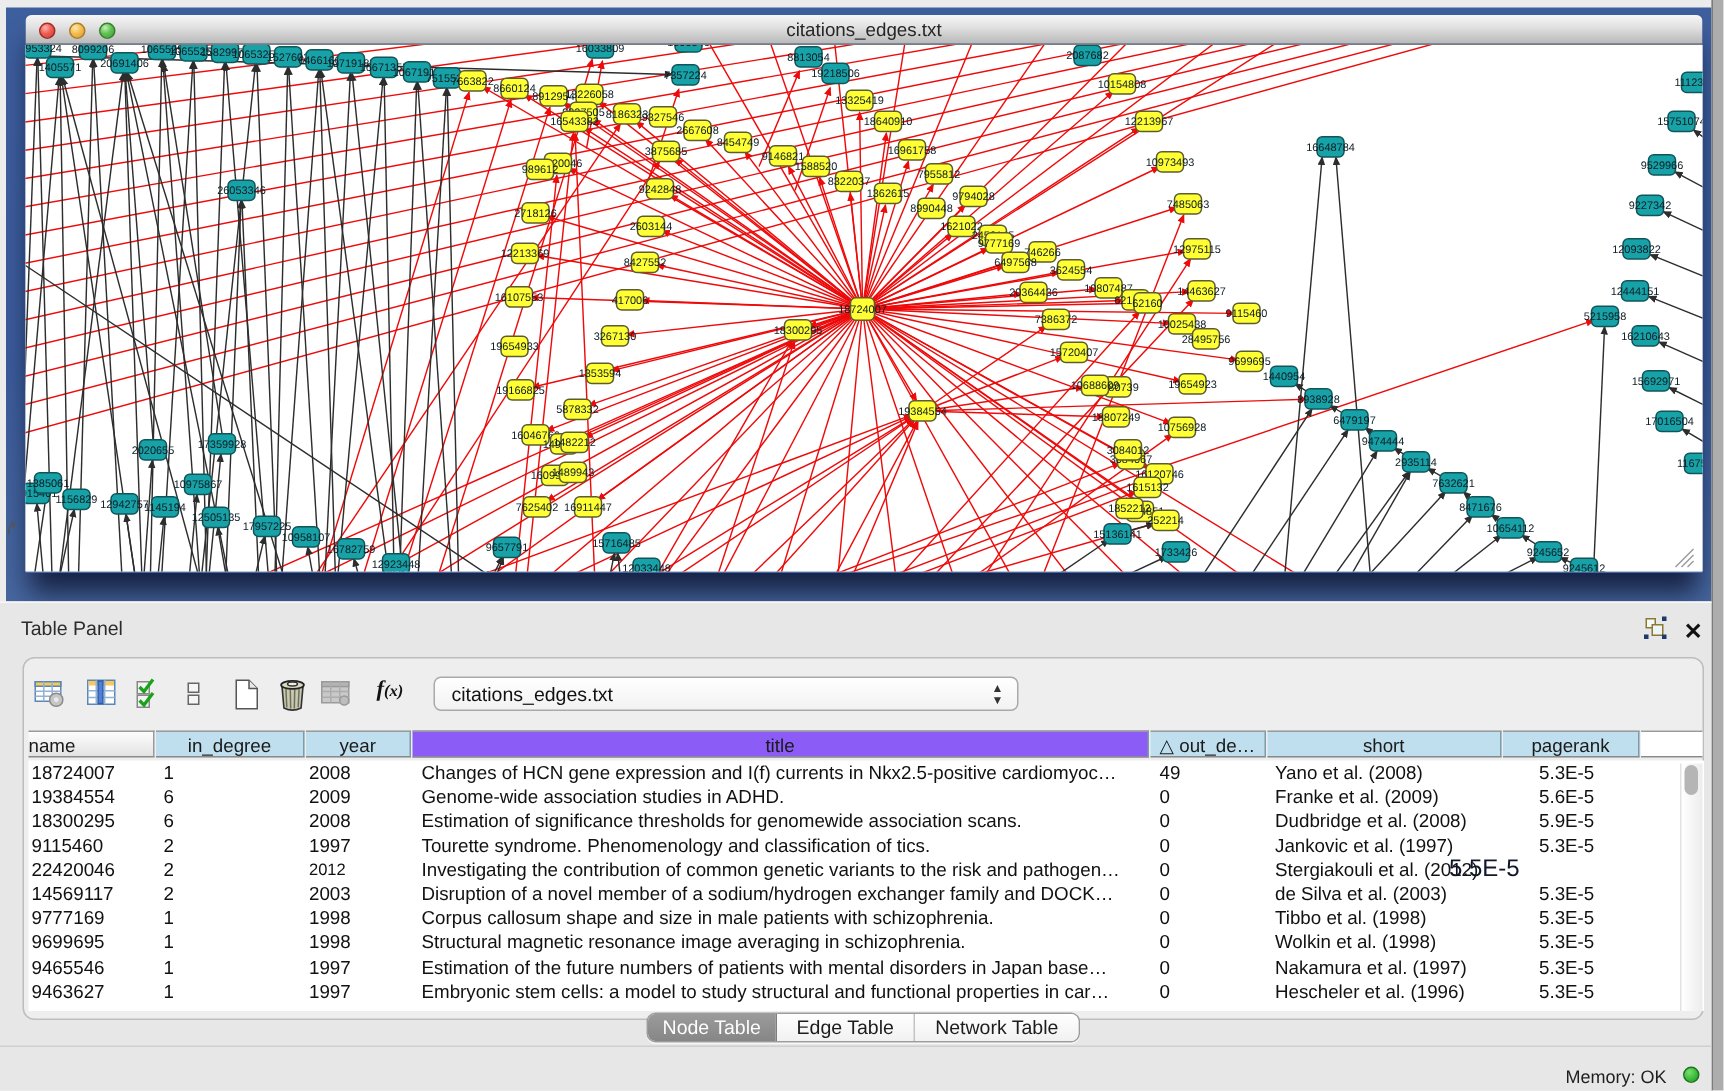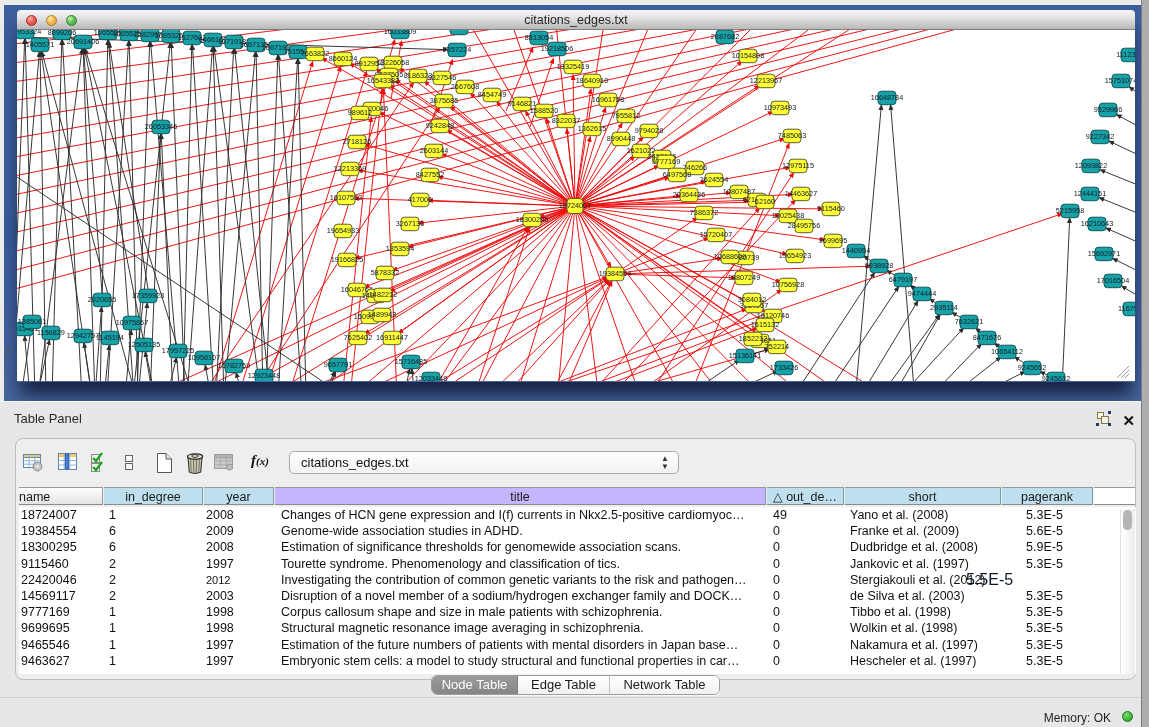--- a/index.html
+++ b/index.html
@@ -636,21 +636,21 @@
             <rect x="1.5" y="3.5" width="18" height="14" fill="#c9c9c9" stroke="#9a9a9a"></rect>
             <rect x="1.5" y="3.5" width="18" height="3.2" fill="#b4b4b4" stroke="#9a9a9a"></rect>
             <path d="M7.5 3.5V17.5 M13.5 3.5V17.5 M1.5 10H19.5 M1.5 13.8H19.5" stroke="#adadad"></path>
             <circle cx="16.5" cy="16" r="3" fill="#bdbdbd" stroke="#999"></circle>
           </svg></div>
 <div style="position:absolute;left:235px;top:13px;font-family:'Liberation Serif',serif;font-style:italic;font-weight:bold;font-size:15px;color:#111"><i>f</i><span style="font-size:11px">(x)</span></div>
       <div class="dropdown">citations_edges.txt<span class="dd-arrows">▲<br>▼</span></div>
 <div style="position:absolute;left:3px;top:48px;width:84px;height:18px;background:linear-gradient(#fdfdfd,#e3e3e3);border-top:1px solid #9a9a9a;border-bottom:1px solid #8a8a8a;border-right:1px solid #9a9a9a;font-size:12.5px;color:#1a1a1a;text-align:left;line-height:19px;overflow:hidden;white-space:nowrap">name</div>
 <div style="position:absolute;left:88px;top:48px;width:99px;height:18px;background:#bfdfee;border-top:1px solid #9a9a9a;border-bottom:1px solid #8a8a8a;border-right:1px solid #7f9aa8;font-size:12.5px;color:#1a1a1a;text-align:center;line-height:19px;overflow:hidden;white-space:nowrap">in_degree</div>
 <div style="position:absolute;left:188px;top:48px;width:70px;height:18px;background:#bfdfee;border-top:1px solid #9a9a9a;border-bottom:1px solid #8a8a8a;border-right:1px solid #7f9aa8;font-size:12.5px;color:#1a1a1a;text-align:center;line-height:19px;overflow:hidden;white-space:nowrap">year</div>
-<div style="position:absolute;left:259px;top:48px;width:491px;height:18px;background:#c4b5fd;border-top:1px solid #9a9a9a;border-bottom:1px solid #8a8a8a;border-right:1px solid #7f9aa8;font-size:12.5px;color:#1a1a1a;text-align:center;line-height:19px;overflow:hidden;white-space:nowrap">title</div>
+<div style="position:absolute;left:259px;top:48px;width:491px;height:18px;background:#8b5cf6;border-top:1px solid #9a9a9a;border-bottom:1px solid #8a8a8a;border-right:1px solid #7f9aa8;font-size:12.5px;color:#1a1a1a;text-align:center;line-height:19px;overflow:hidden;white-space:nowrap">title</div>
 <div style="position:absolute;left:751px;top:48px;width:77px;height:18px;background:#bfdfee;border-top:1px solid #9a9a9a;border-bottom:1px solid #8a8a8a;border-right:1px solid #7f9aa8;font-size:12.5px;color:#1a1a1a;text-align:center;line-height:19px;overflow:hidden;white-space:nowrap">△ out_de…</div>
 <div style="position:absolute;left:829px;top:48px;width:156px;height:18px;background:#bfdfee;border-top:1px solid #9a9a9a;border-bottom:1px solid #8a8a8a;border-right:1px solid #7f9aa8;font-size:12.5px;color:#1a1a1a;text-align:center;line-height:19px;overflow:hidden;white-space:nowrap">short</div>
 <div style="position:absolute;left:986px;top:48px;width:91px;height:18px;background:#bfdfee;border-top:1px solid #9a9a9a;border-bottom:1px solid #8a8a8a;border-right:1px solid #7f9aa8;font-size:12.5px;color:#1a1a1a;text-align:center;line-height:19px;overflow:hidden;white-space:nowrap">pagerank</div>
 <div style="position:absolute;left:1078px;top:48px;width:41px;height:18px;background:#ffffff;border-top:1px solid #9a9a9a;border-bottom:1px solid #8a8a8a;font-size:12.5px;color:#1a1a1a;text-align:center;line-height:19px;overflow:hidden;white-space:nowrap"></div>
 <div style="position:absolute;left:3px;top:68px;width:1117px;height:167px;background:#fff"></div>
 <div style="position:absolute;left:1104px;top:70px;width:15px;height:165px;background:linear-gradient(90deg,#ffffff,#ececec);border-left:1px solid #e2e2e2"></div>
 <div style="position:absolute;left:1107px;top:71px;width:9px;height:20px;background:#b5b5b5;border-radius:4.5px"></div>
 <div style="position:absolute;left:5px;top:68.0px;height:16.2px;font-size:12.5px;color:#111;line-height:16.2px;white-space:nowrap">18724007</div>
 <div style="position:absolute;left:93px;top:68.0px;height:16.2px;font-size:12.5px;color:#111;line-height:16.2px;white-space:nowrap">1</div>
 <div style="position:absolute;left:190px;top:68.0px;height:16.2px;font-size:12.5px;color:#111;line-height:16.2px;white-space:nowrap">2008</div>
@@ -712,21 +712,21 @@
 <div style="position:absolute;left:190px;top:197.6px;height:16.2px;font-size:12.5px;color:#111;line-height:16.2px;white-space:nowrap">1997</div>
 <div style="position:absolute;left:265px;top:197.6px;height:16.2px;font-size:12.5px;color:#111;line-height:16.2px;white-space:nowrap">Estimation of the future numbers of patients with mental disorders in Japan base…</div>
 <div style="position:absolute;left:757px;top:197.6px;height:16.2px;font-size:12.5px;color:#111;line-height:16.2px;white-space:nowrap">0</div>
 <div style="position:absolute;left:834px;top:197.6px;height:16.2px;font-size:12.5px;color:#111;line-height:16.2px;white-space:nowrap">Nakamura et al. (1997)</div>
 <div style="position:absolute;left:1010px;top:197.6px;height:16.2px;font-size:12.5px;color:#111;line-height:16.2px;white-space:nowrap">5.3E-5</div>
 <div style="position:absolute;left:5px;top:213.8px;height:16.2px;font-size:12.5px;color:#111;line-height:16.2px;white-space:nowrap">9463627</div>
 <div style="position:absolute;left:93px;top:213.8px;height:16.2px;font-size:12.5px;color:#111;line-height:16.2px;white-space:nowrap">1</div>
 <div style="position:absolute;left:190px;top:213.8px;height:16.2px;font-size:12.5px;color:#111;line-height:16.2px;white-space:nowrap">1997</div>
 <div style="position:absolute;left:265px;top:213.8px;height:16.2px;font-size:12.5px;color:#111;line-height:16.2px;white-space:nowrap">Embryonic stem cells: a model to study structural and functional properties in car…</div>
 <div style="position:absolute;left:757px;top:213.8px;height:16.2px;font-size:12.5px;color:#111;line-height:16.2px;white-space:nowrap">0</div>
-<div style="position:absolute;left:834px;top:213.8px;height:16.2px;font-size:12.5px;color:#111;line-height:16.2px;white-space:nowrap">Hescheler et al. (1997)</div>
+<div style="position:absolute;left:834px;top:213.8px;height:16.2px;font-size:12.5px;color:#111;line-height:16.2px;white-space:nowrap">Hescheler et al. (1996)</div>
 <div style="position:absolute;left:1010px;top:213.8px;height:16.2px;font-size:12.5px;color:#111;line-height:16.2px;white-space:nowrap">5.3E-5</div>
     </div>
     <div class="tabs">
       <div class="tab sel" style="width:86px">Node Table</div>
       <div class="tab" style="width:92px">Edge Table</div>
       <div class="tab" style="width:109px;border-right:none">Network Table</div>
     </div>
     <div class="statusline"></div>
     <div class="memory">Memory: OK</div>
     <div class="memdot"></div>

